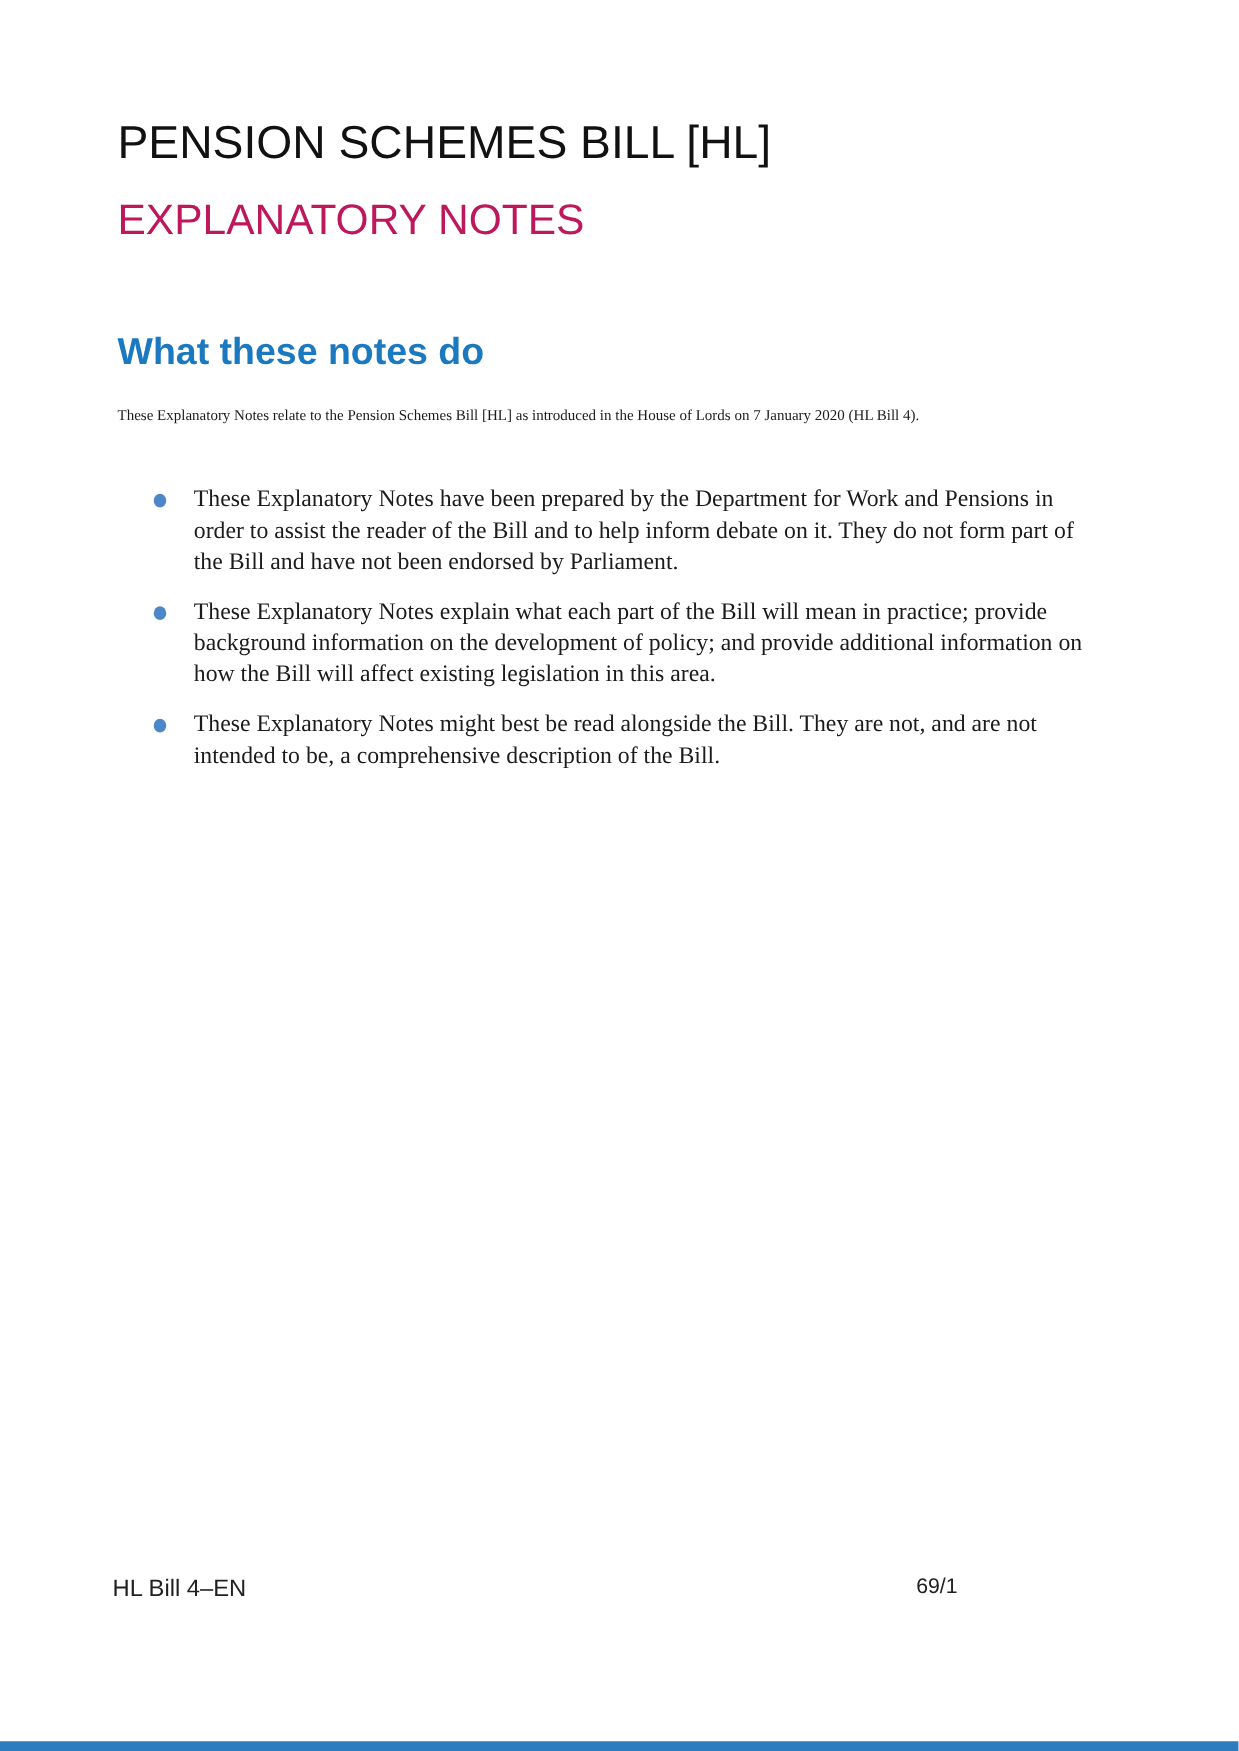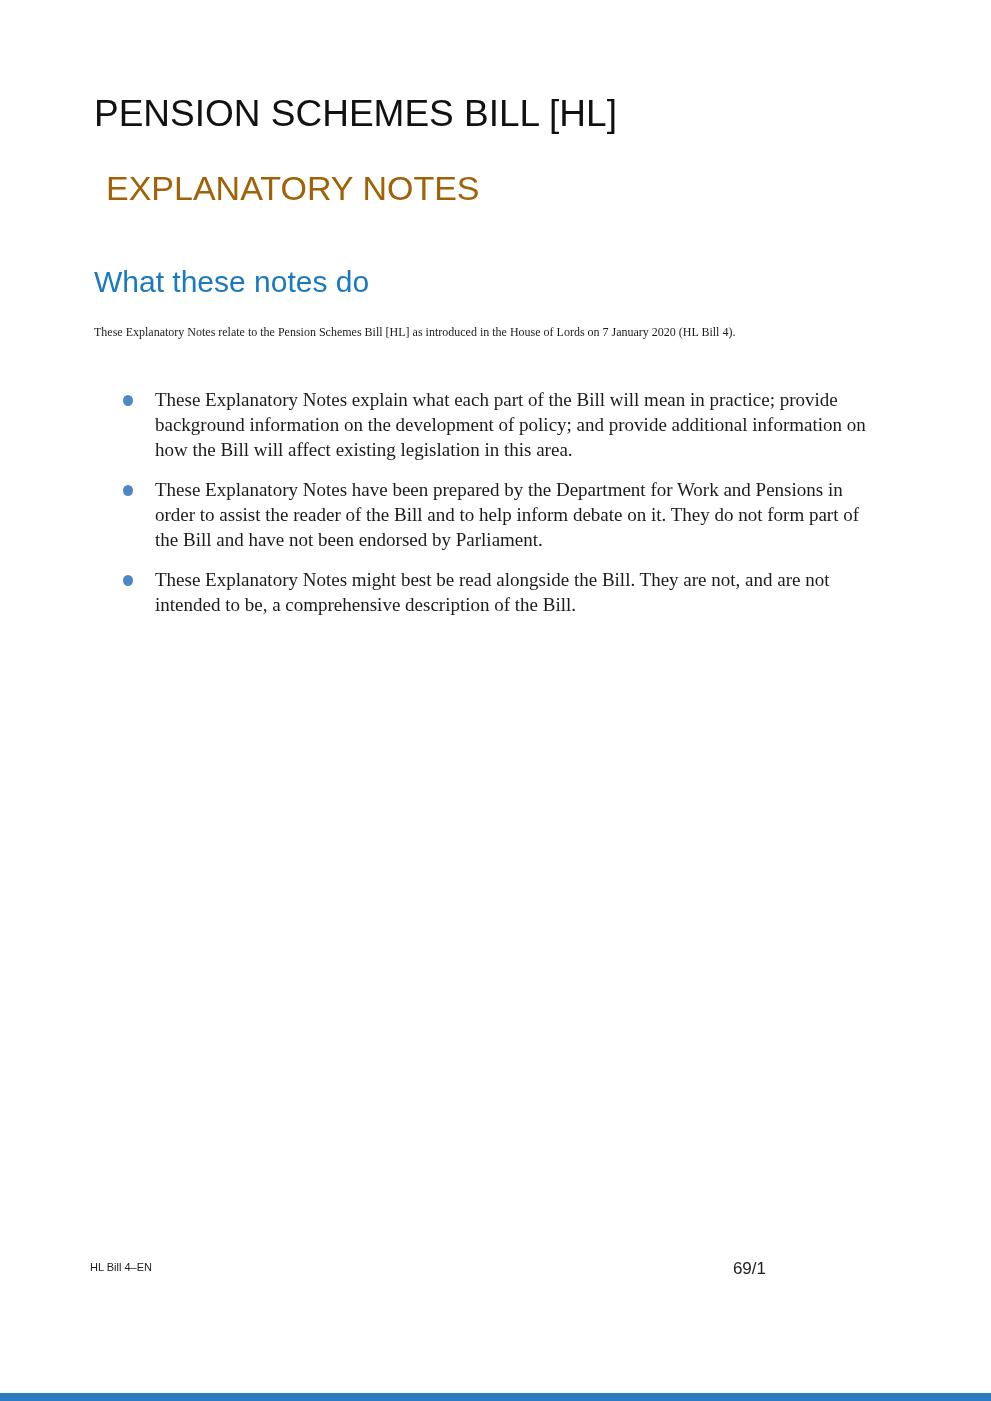--- a/index.html
+++ b/index.html
@@ -21,26 +21,26 @@
   .doc-title{
     position:absolute; left:94px; top:94px; width:860px;
     font-family:"Liberation Sans", sans-serif;
     font-size:37px; font-weight:normal; line-height:1.1;
     color:#111111; letter-spacing:0px; margin:0;
   }
   .doc-subtitle{
     position:absolute; left:94px; top:158px; width:860px;
     font-family:"Liberation Sans", sans-serif;
     font-size:34px; font-weight:400; line-height:1.1;
-    color:#a16207; margin:12px;
+    color:#be185d; margin:0;
   }
   .section-heading{
     position:absolute; left:94px; top:265px; width:860px;
     font-family:"Liberation Sans", sans-serif;
-    font-size:30px; font-weight:normal; line-height:1.1;
+    font-size:30px; font-weight:bold; line-height:1.1;
     color:var(--heading-blue); margin:0;
   }
   .intro-paragraph{
     position:absolute; left:94px; top:320px; width:790px;
     font-size:12px; line-height:24.5px; margin:0;
     color:var(--text-color);
   }
   .bullet-list{
     position:absolute; left:94px; top:387px; width:792px;
     margin:0; padding:0; list-style:none;
@@ -57,21 +57,21 @@
     width:10px; height:11px; border-radius:50%;
     background:var(--bullet-blue);
   }
   .page-footer{
     position:absolute; left:0; top:1256px; width:991px; height:30px;
     font-family:"Liberation Sans", sans-serif;
     color:#202020;
   }
   .footer-bill-ref{
     position:absolute; left:90px; top:6px;
-    font-size:11px; line-height:1;
+    font-size:19px; line-height:1;
   }
   .footer-session{
     position:absolute; left:666px; top:4px; width:100px;
     text-align:right;
     font-size:17px; line-height:1;
   }
   .footer-bar{
     position:absolute; left:0; bottom:0; width:991px; height:8px;
     background:var(--footer-bar-blue);
   }
@@ -85,25 +85,25 @@
 
   <h2 class="doc-subtitle">EXPLANATORY NOTES</h2>
 
   <h3 class="section-heading">What these notes do</h3>
 
   <p class="intro-paragraph">These Explanatory Notes relate to the Pension Schemes Bill [HL] as introduced in the House of Lords on 7 January 2020 (HL Bill 4).</p>
 
   <ul class="bullet-list">
     <li class="bullet-item">
       <span class="bullet-dot"></span>
-      <span>These Explanatory Notes explain what each part of the Bill will mean in practice; provide background information on the development of policy; and provide additional information on how the Bill will affect existing legislation in this area.</span>
+      <span>These Explanatory Notes have been prepared by the Department for Work and Pensions in order to assist the reader of the Bill and to help inform debate on it. They do not form part of the Bill and have not been endorsed by Parliament.</span>
     </li>
     <li class="bullet-item">
       <span class="bullet-dot"></span>
-      <span>These Explanatory Notes have been prepared by the Department for Work and Pensions in order to assist the reader of the Bill and to help inform debate on it. They do not form part of the Bill and have not been endorsed by Parliament.</span>
+      <span>These Explanatory Notes explain what each part of the Bill will mean in practice; provide background information on the development of policy; and provide additional information on how the Bill will affect existing legislation in this area.</span>
     </li>
     <li class="bullet-item">
       <span class="bullet-dot"></span>
       <span>These Explanatory Notes might best be read alongside the Bill. They are not, and are not intended to be, a comprehensive description of the Bill.</span>
     </li>
   </ul>
 
   <div class="page-footer">
     <span class="footer-bill-ref">HL Bill 4–EN</span>
     <span class="footer-session">69/1</span>

